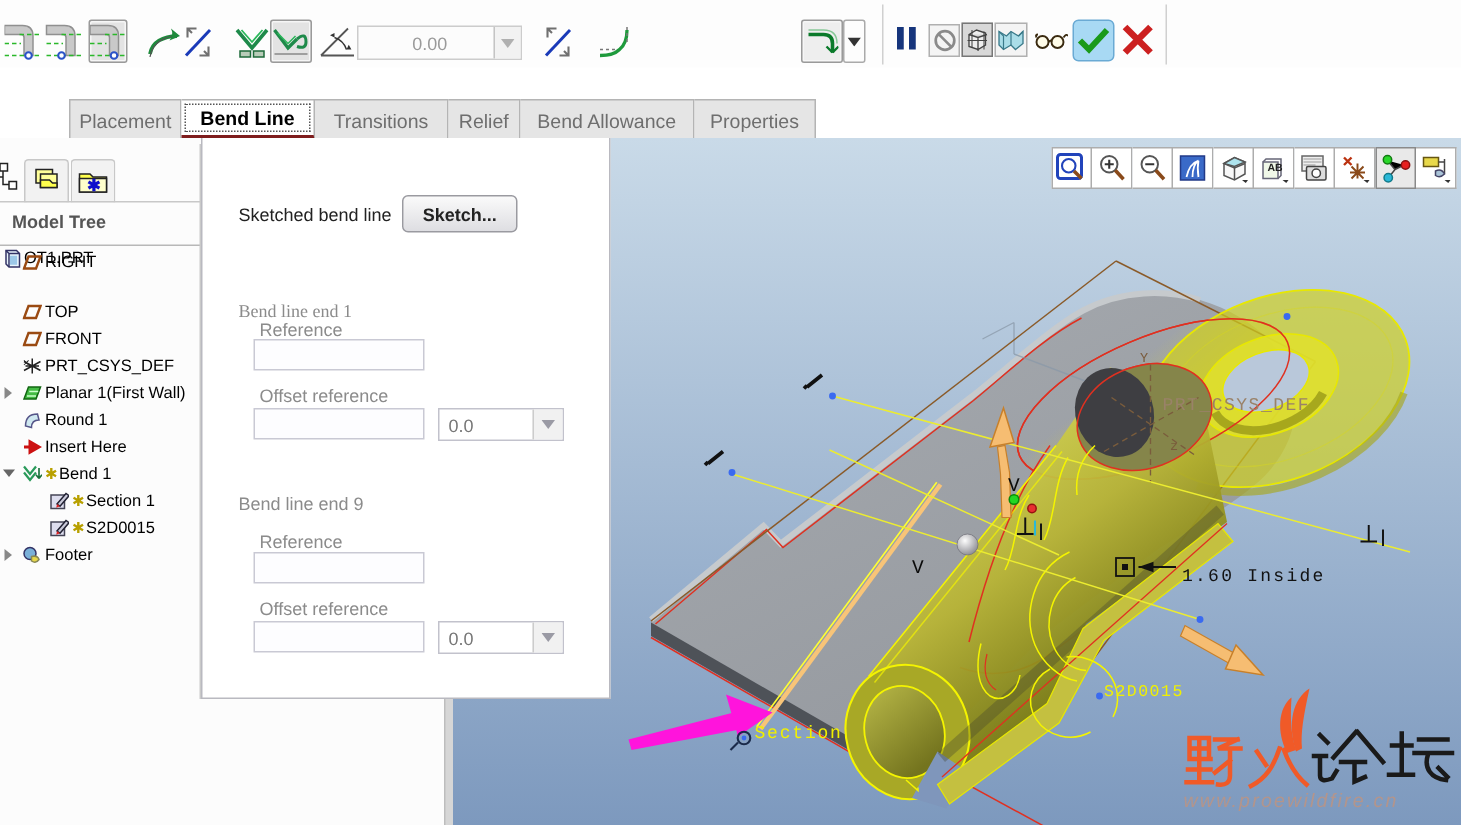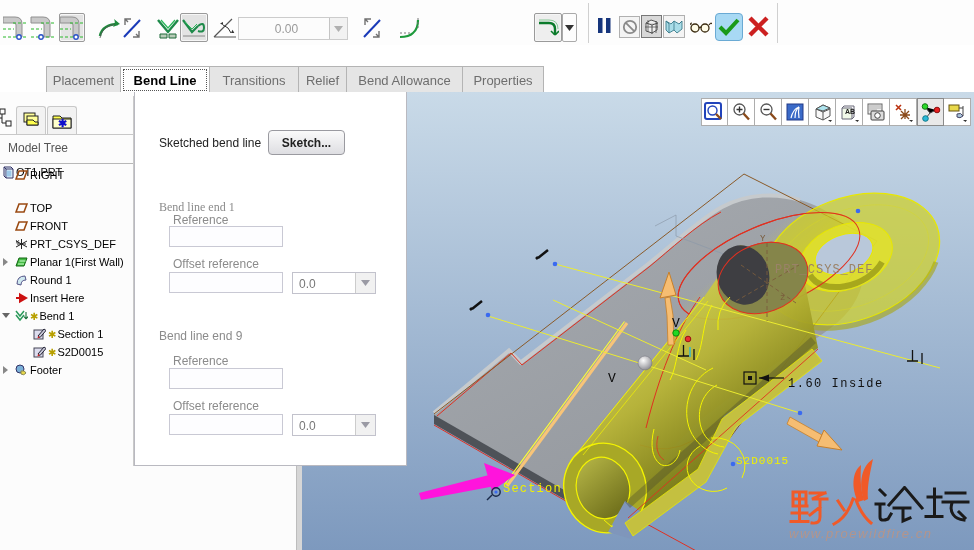--- a/index.html
+++ b/index.html
@@ -14,27 +14,27 @@
 .vsep{position:absolute;top:3px;height:40px;width:1px;background:#d0d0d0;}
 .combo{position:absolute;height:23px;background:#fff;border:1px solid #b0b0b0;font-size:12px;color:#222;display:flex;align-items:center;}
 .combo .val{flex:1;padding-left:5px;}
 .combo .arw{width:18px;height:100%;border-left:1px solid #c4c4c4;background:#f2f2f2;display:flex;align-items:center;justify-content:center;}
 .dis{background:#fcfcfc;border-color:#ccc;color:#9a9a9a;}
 
 
 #tabs{position:absolute;left:46px;top:66px;height:24px;display:flex;font-size:13px;color:#6e6e6e;}
 .tab{height:28px;border:1px solid #b4b4b4;border-left:none;background:#e5e5e5;display:flex;align-items:center;justify-content:center;padding:0 10px;}
 .tab.first{border-left:1px solid #b4b4b4;}
-.tab.active{background:#fff;border-bottom:1px solid #7f1d1d;color:#000;font-weight:bold;position:relative;}
+.tab.active{background:#fff;border-bottom:4px solid #7f1d1d;color:#000;font-weight:bold;position:relative;}
 .tab.active:after{content:"";position:absolute;left:2px;top:2px;right:2px;bottom:2px;border:1px dotted #555;}
 
 
 #tree{position:absolute;left:0;top:92px;width:296px;height:458px;background:#fcfcfc;}
 .ttab{position:absolute;top:14px;width:30px;height:29px;background:#f2f2f2;border:1px solid #c8c8c8;border-bottom:none;border-radius:3px 3px 0 0;display:flex;align-items:center;justify-content:center;}
-#mth{position:absolute;left:8px;top:49px;font-size:12px;font-weight:normal;color:#555;}
+#mth{position:absolute;left:8px;top:49px;font-size:12px;font-weight:bold;color:#555;}
 .trow{position:absolute;left:0;height:18px;font-size:11px;color:#000;display:flex;align-items:center;white-space:nowrap;}
 .ticon{display:inline-block;width:13px;height:12px;margin-right:2px;position:relative;}
 
 
 #split{position:absolute;left:296px;top:92px;width:6px;height:458px;background:#d6d6d6;border-left:1px solid #bdbdbd;}
 
 
 #vp{position:absolute;left:302px;top:92px;width:672px;height:458px;background:linear-gradient(#c9dae8,#7d99be);}
 #vptools{position:absolute;left:399px;top:6px;height:28px;display:flex;}
 .vbtn{width:27px;height:28px;background:#fff;border:1px solid #adadad;border-left:none;display:flex;align-items:center;justify-content:center;}

